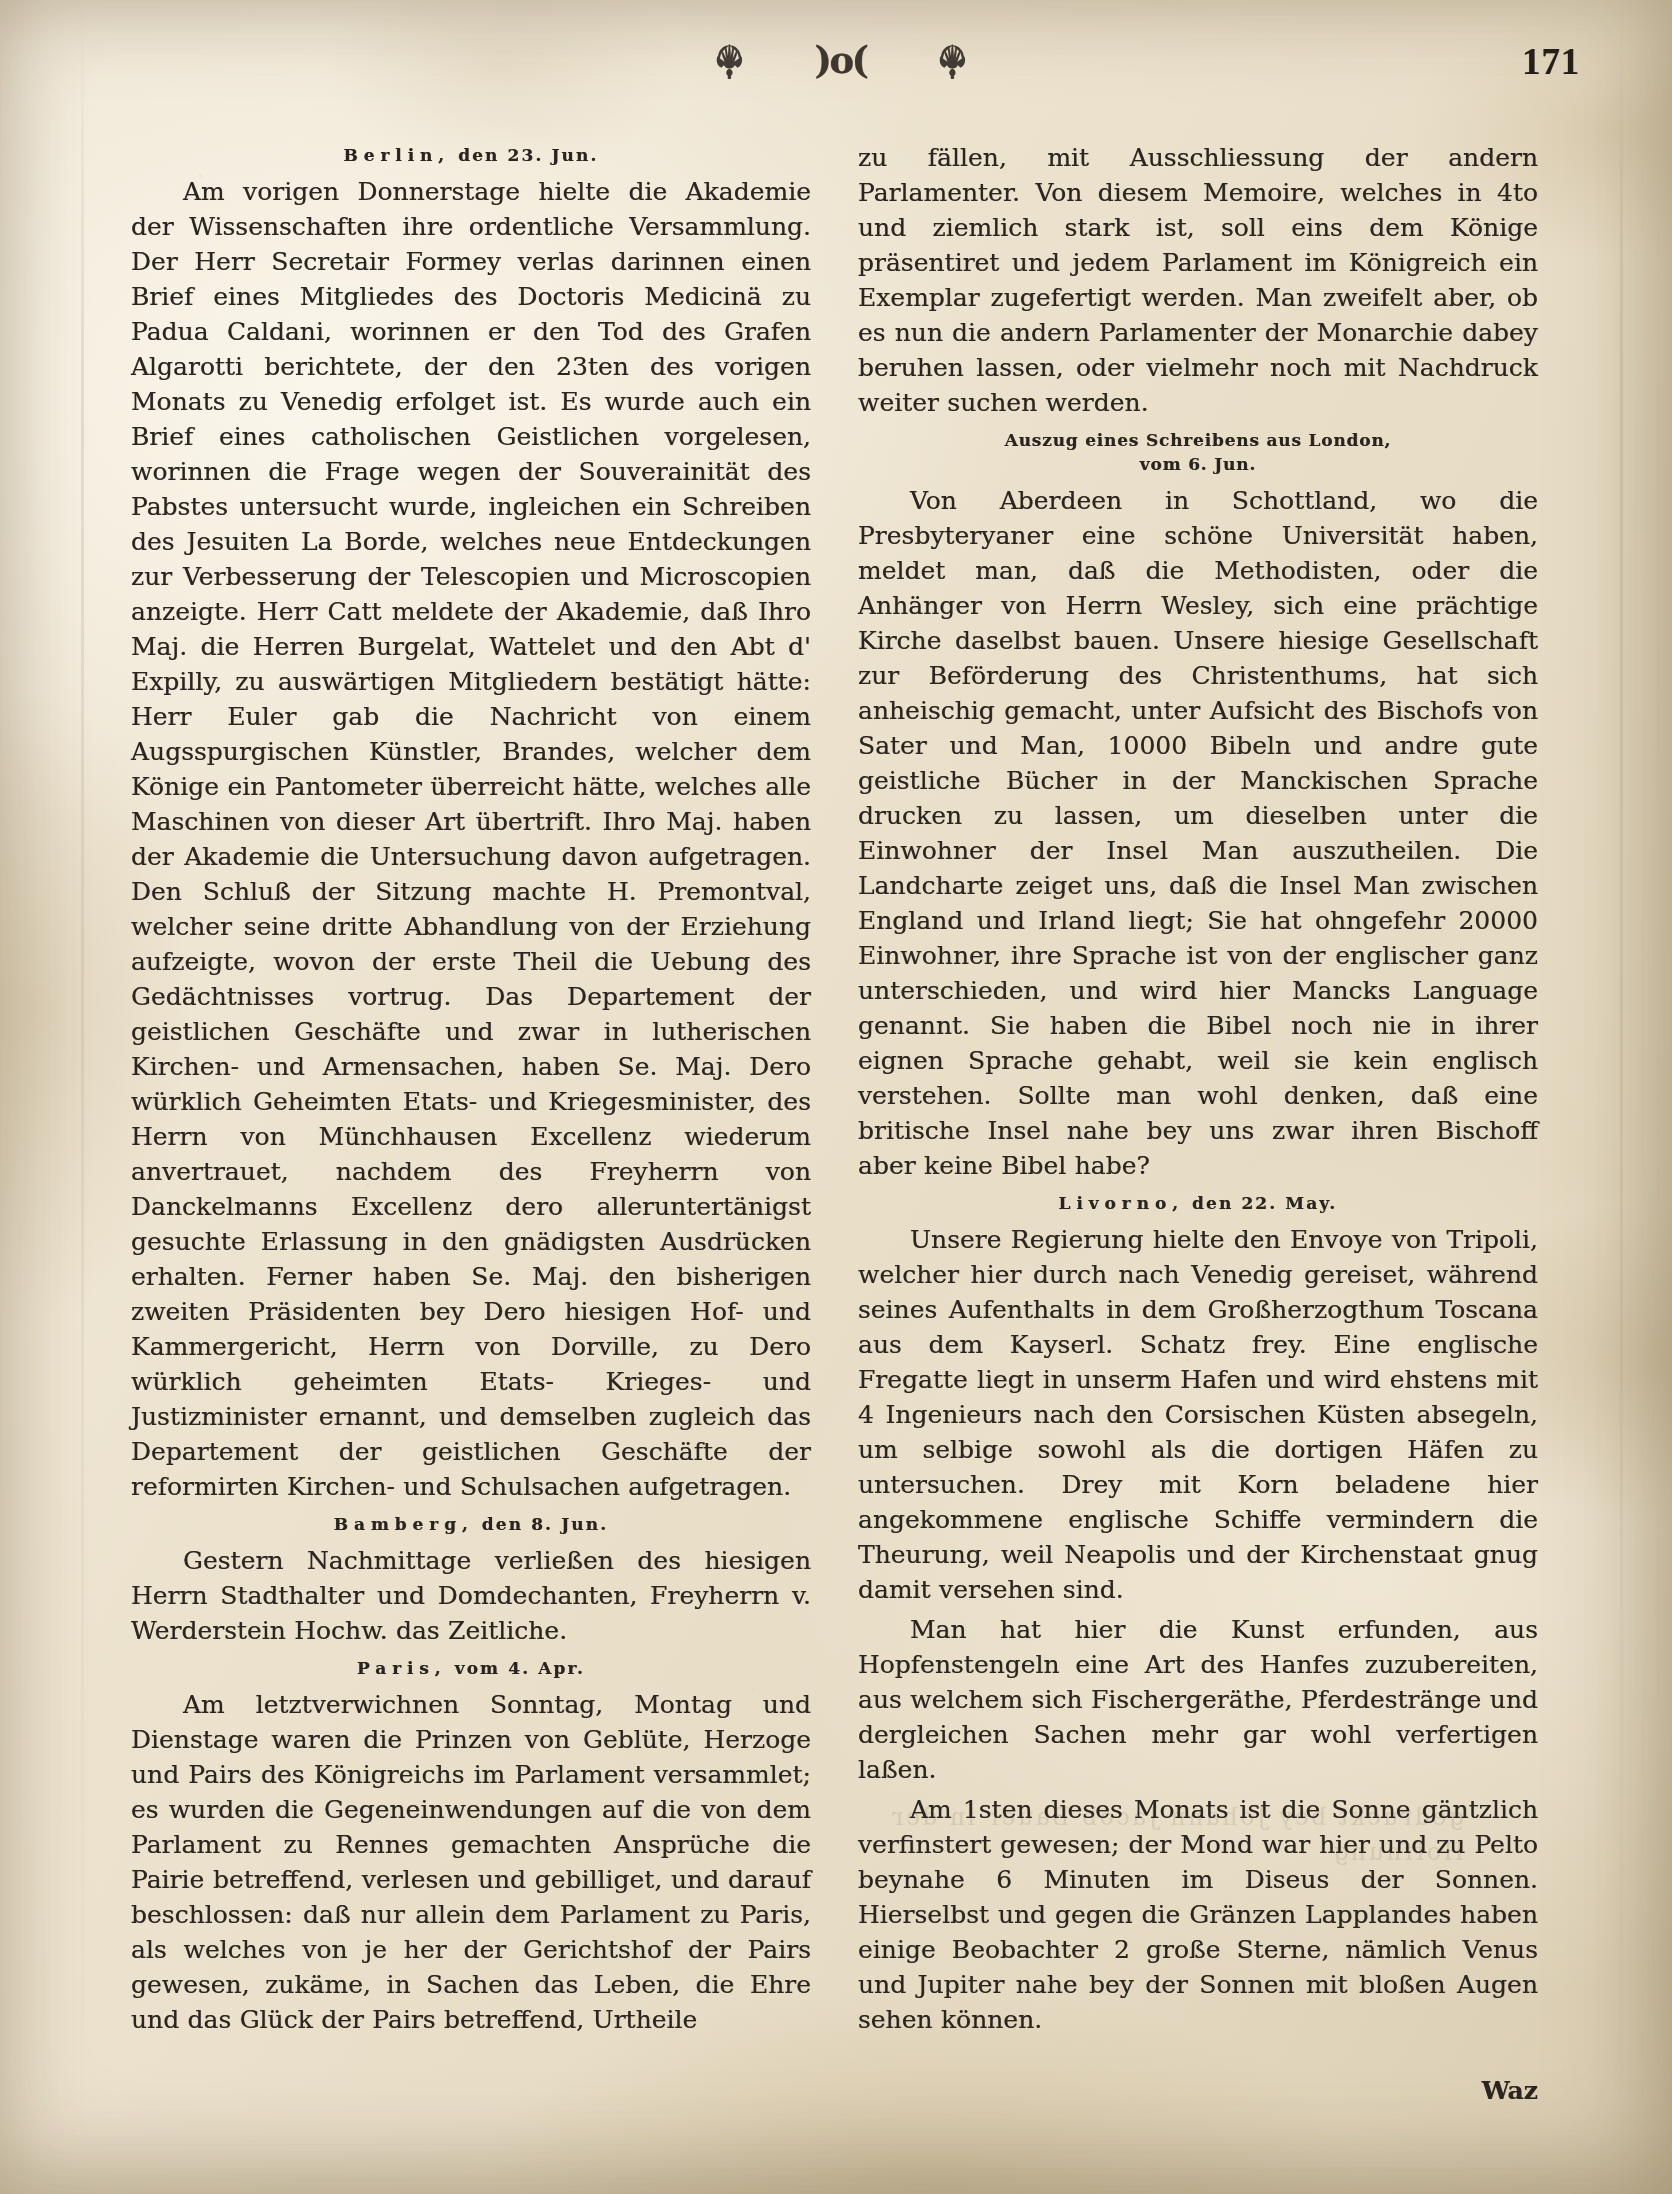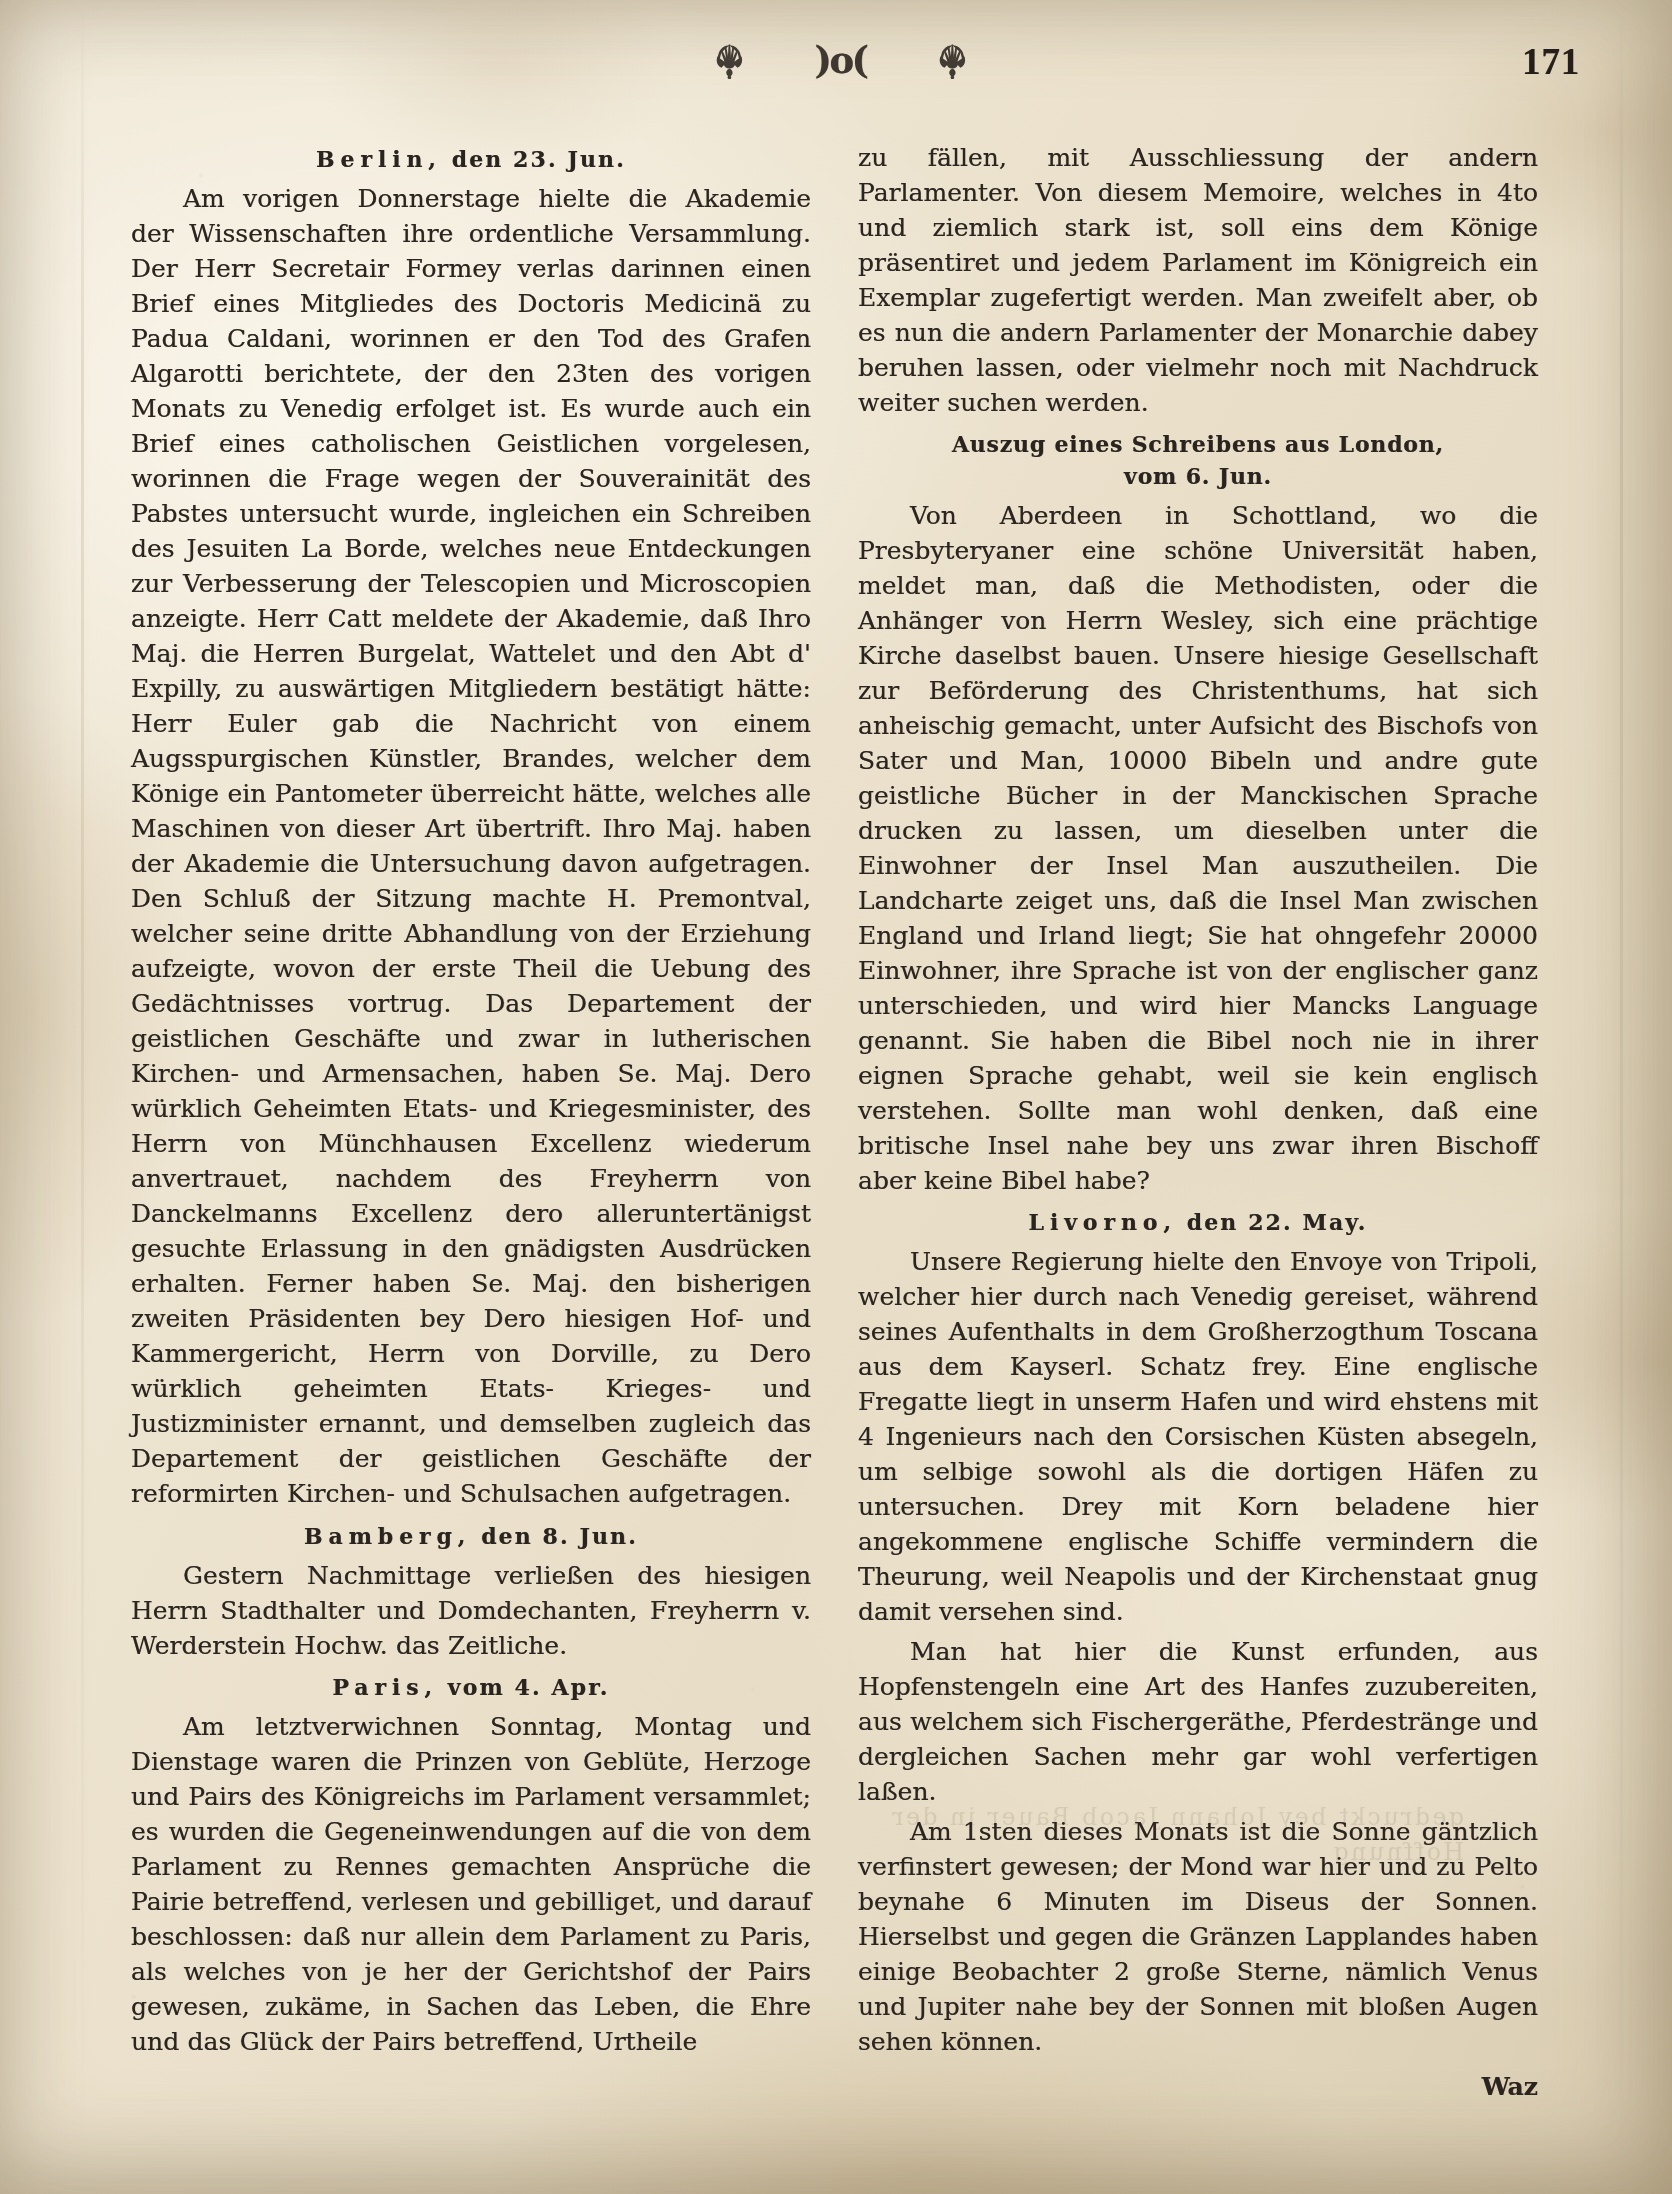--- a/index.html
+++ b/index.html
@@ -119,21 +119,21 @@
     display: flex;
     gap: 37px;
   }
   .col {
     width: 690px;
     flex: 0 0 690px;
   }
 
   .dateline {
     text-align: center;
-    font-size: 22px;
+    font-size: 17px;
     letter-spacing: 2.1px;
     color: #2a2420;
     margin: 8.4px 0 1.7px 0;
     line-height: 1.5;
     font-weight: 600;
   }
   .dateline.tight {
     letter-spacing: 0.8px;
   }
   .dateline .city {
@@ -153,21 +153,21 @@
     color: #2b2521;
     text-indent: 52px;
     word-spacing: 0.4px;
     hyphens: manual;
   }
   p.body.cont {
     text-indent: 0;
   }
 
   .catchword {
-    margin-top: 13px;
+    margin-top: 39px;
     text-align: right;
     font-size: 25px;
     color: #2b2521;
     font-weight: 600;
     padding-right: 5px;
   }
 
   
   .ink {
     text-shadow:

